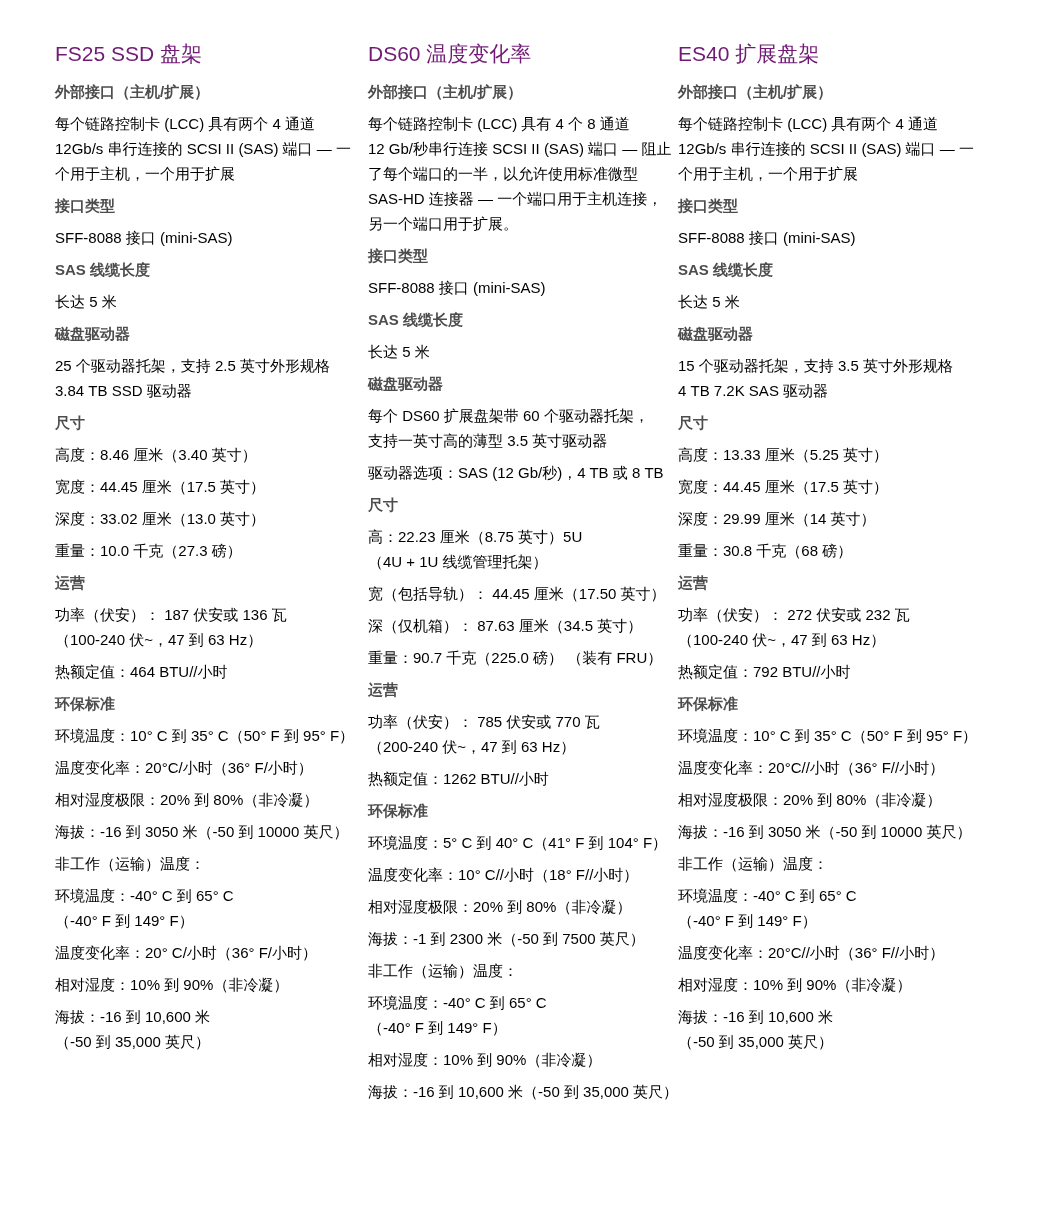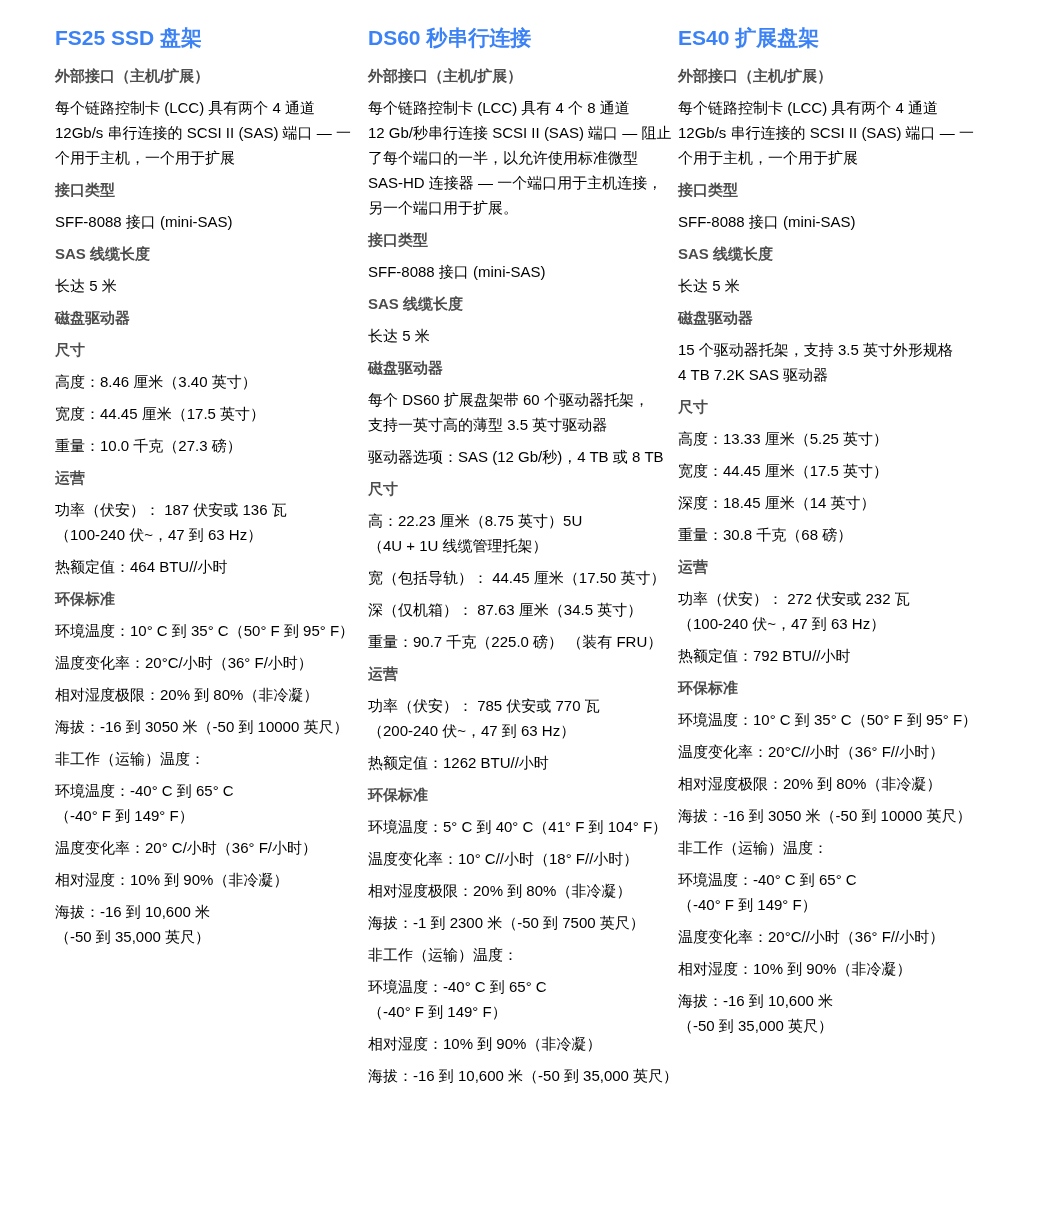--- a/index.html
+++ b/index.html
@@ -16,23 +16,23 @@
   }
   .sheet {
     display: grid;
     grid-template-columns: 313px 310px 330px;
     padding: 24px 0 0 55px;
     box-sizing: border-box;
   }
   .col { min-width: 0; }
   .col-title {
     font-size: 21px;
-    font-weight: bold;
-    color: #3b82f6;
-    margin: 0 0 11px 0;
+    font-weight: normal;
+    color: #701a75;
+    margin: 16px 0 11px 0;
     line-height: 28px;
     white-space: pre;
   }
   .sec-label {
     font-size: 15px;
     font-weight: bold;
     color: #4d4d4d;
     margin: 0 0 7px 0;
     line-height: 25px;
     white-space: pre;
@@ -53,43 +53,46 @@
       <h2 class="col-title">FS25 SSD 盘架</h2>
       <h3 class="sec-label">外部接口（主机/扩展）</h3>
       <p class="para">每个链路控制卡 (LCC) 具有两个 4 通道
 12Gb/s 串行连接的 SCSI II (SAS) 端口 — 一
 个用于主机，一个用于扩展</p>
       <h3 class="sec-label">接口类型</h3>
       <p class="para">SFF-8088 接口 (mini-SAS)</p>
       <h3 class="sec-label">SAS 线缆长度</h3>
       <p class="para">长达 5 米</p>
       <h3 class="sec-label">磁盘驱动器</h3>
+      <p class="para">25 个驱动器托架，支持 2.5 英寸外形规格
+3.84 TB SSD 驱动器</p>
       <h3 class="sec-label">尺寸</h3>
       <p class="para">高度：8.46 厘米（3.40 英寸）</p>
       <p class="para">宽度：44.45 厘米（17.5 英寸）</p>
+      <p class="para">深度：33.02 厘米（13.0 英寸）</p>
       <p class="para">重量：10.0 千克（27.3 磅）</p>
       <h3 class="sec-label">运营</h3>
       <p class="para">功率（伏安）： 187 伏安或 136 瓦
 （100-240 伏~，47 到 63 Hz）</p>
       <p class="para">热额定值：464 BTU//小时</p>
       <h3 class="sec-label">环保标准</h3>
       <p class="para">环境温度：10° C 到 35° C（50° F 到 95° F）</p>
       <p class="para">温度变化率：20°C/小时（36° F/小时）</p>
       <p class="para">相对湿度极限：20% 到 80%（非冷凝）</p>
       <p class="para">海拔：-16 到 3050 米（-50 到 10000 英尺）</p>
       <p class="para">非工作（运输）温度：</p>
       <p class="para">环境温度：-40° C 到 65° C
 （-40° F 到 149° F）</p>
       <p class="para">温度变化率：20° C/小时（36° F/小时）</p>
       <p class="para">相对湿度：10% 到 90%（非冷凝）</p>
       <p class="para">海拔：-16 到 10,600 米
 （-50 到 35,000 英尺）</p>
     </section>
     <section class="col">
-      <h2 class="col-title">DS60 秒串行连接</h2>
+      <h2 class="col-title">DS60 温度变化率</h2>
       <h3 class="sec-label">外部接口（主机/扩展）</h3>
       <p class="para">每个链路控制卡 (LCC) 具有 4 个 8 通道
 12 Gb/秒串行连接 SCSI II (SAS) 端口 — 阻止
 了每个端口的一半，以允许使用标准微型
 SAS-HD 连接器 — 一个端口用于主机连接，
 另一个端口用于扩展。</p>
       <h3 class="sec-label">接口类型</h3>
       <p class="para">SFF-8088 接口 (mini-SAS)</p>
       <h3 class="sec-label">SAS 线缆长度</h3>
       <p class="para">长达 5 米</p>
@@ -127,21 +130,21 @@
       <h3 class="sec-label">接口类型</h3>
       <p class="para">SFF-8088 接口 (mini-SAS)</p>
       <h3 class="sec-label">SAS 线缆长度</h3>
       <p class="para">长达 5 米</p>
       <h3 class="sec-label">磁盘驱动器</h3>
       <p class="para">15 个驱动器托架，支持 3.5 英寸外形规格
 4 TB 7.2K SAS 驱动器</p>
       <h3 class="sec-label">尺寸</h3>
       <p class="para">高度：13.33 厘米（5.25 英寸）</p>
       <p class="para">宽度：44.45 厘米（17.5 英寸）</p>
-      <p class="para">深度：18.45 厘米（14 英寸）</p>
+      <p class="para">深度：29.99 厘米（14 英寸）</p>
       <p class="para">重量：30.8 千克（68 磅）</p>
       <h3 class="sec-label">运营</h3>
       <p class="para">功率（伏安）： 272 伏安或 232 瓦
 （100-240 伏~，47 到 63 Hz）</p>
       <p class="para">热额定值：792 BTU//小时</p>
       <h3 class="sec-label">环保标准</h3>
       <p class="para">环境温度：10° C 到 35° C（50° F 到 95° F）</p>
       <p class="para">温度变化率：20°C//小时（36° F//小时）</p>
       <p class="para">相对湿度极限：20% 到 80%（非冷凝）</p>
       <p class="para">海拔：-16 到 3050 米（-50 到 10000 英尺）</p>

